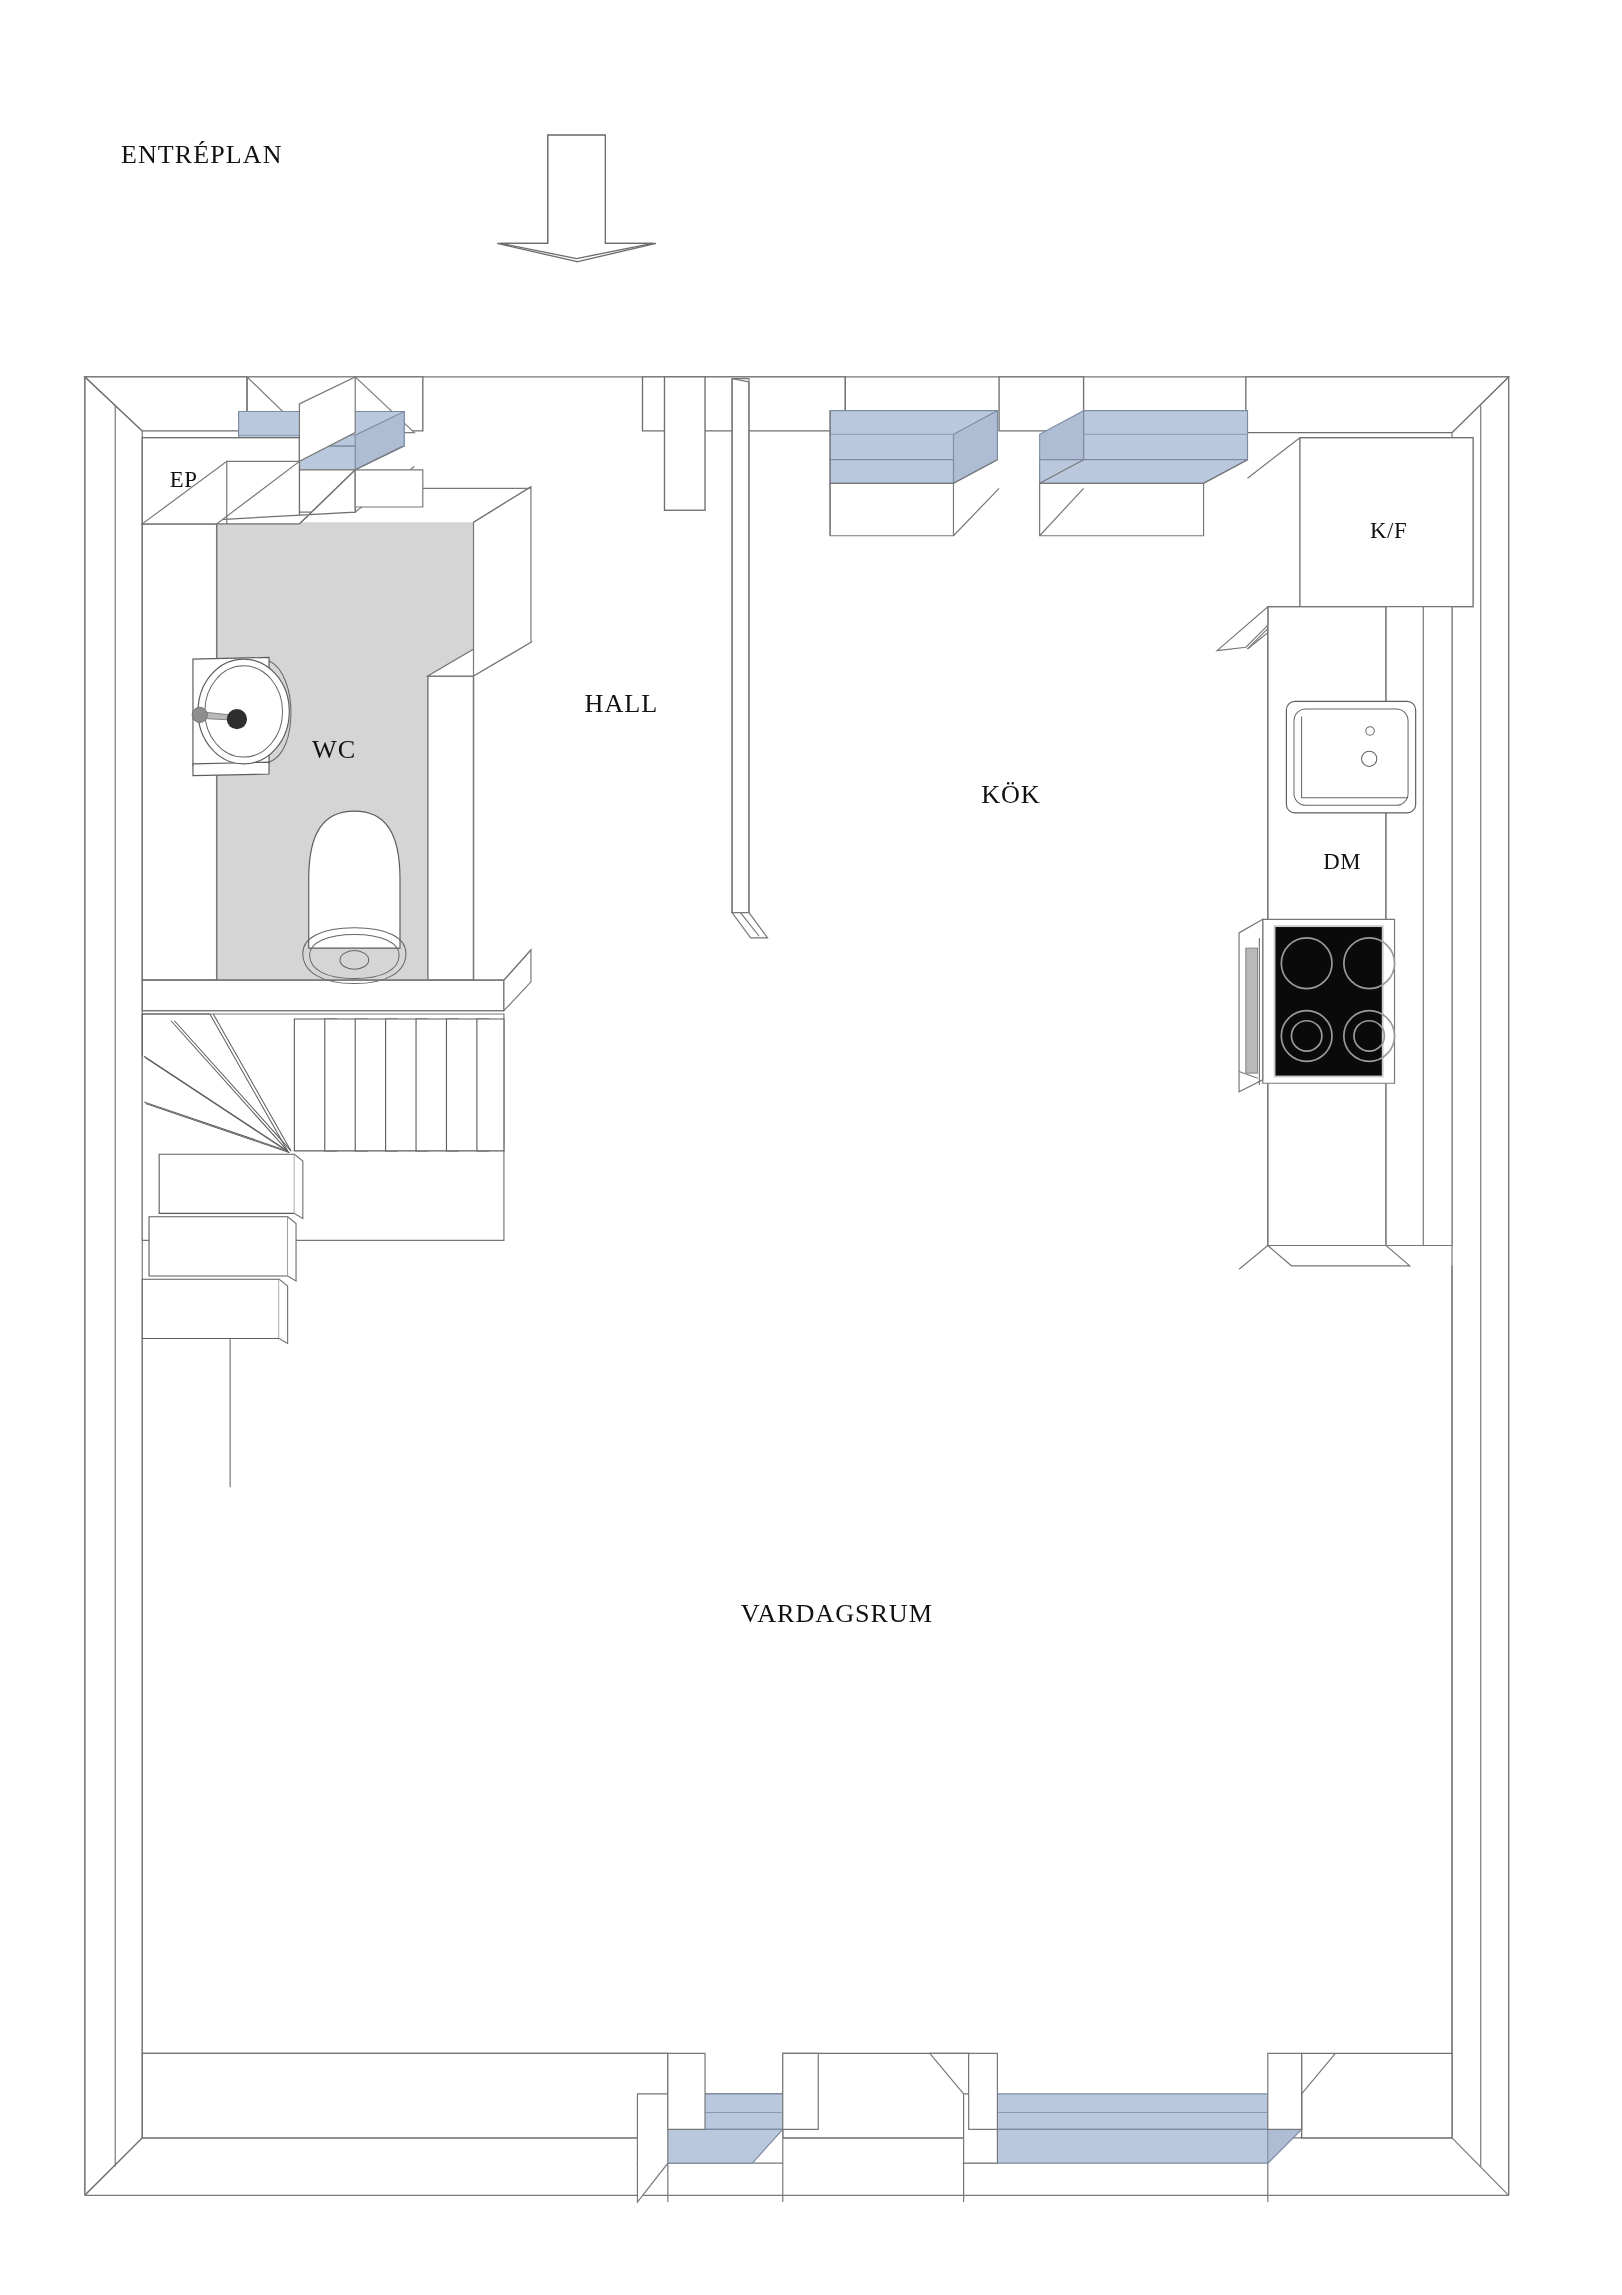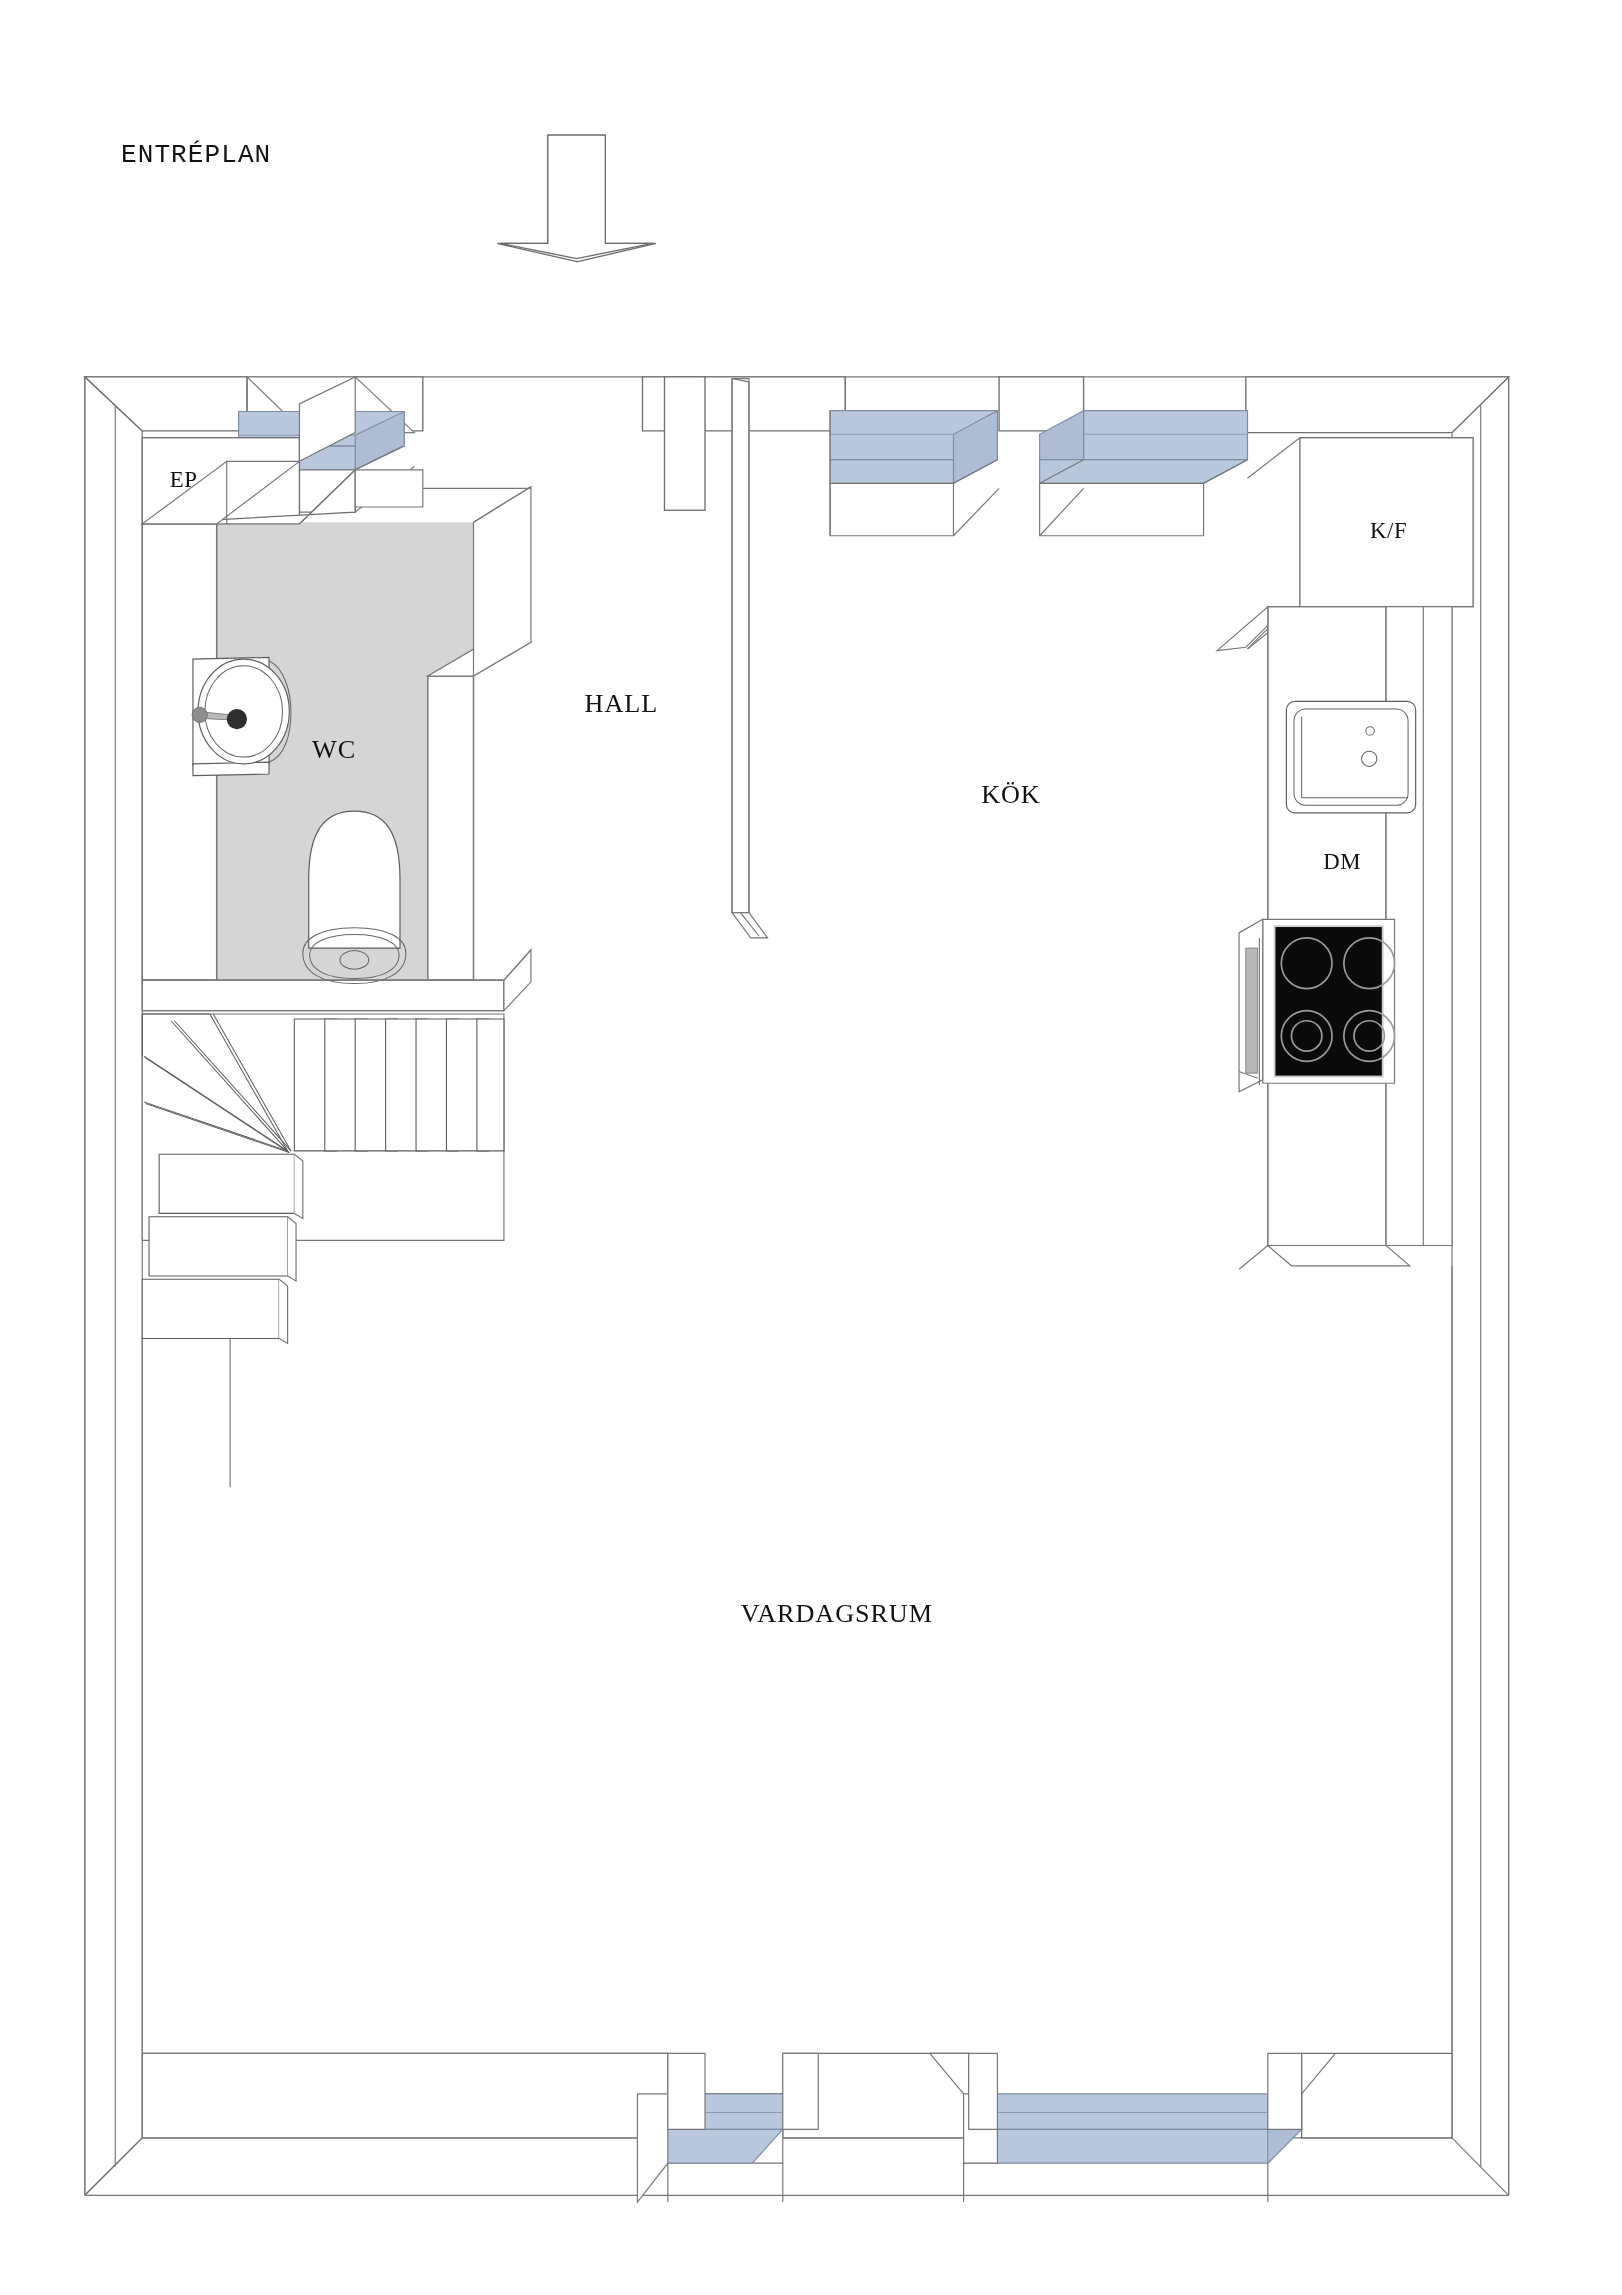--- a/index.html
+++ b/index.html
@@ -53,21 +53,21 @@
     font-size: 27px;
     fill: #111111;
     letter-spacing: 0.6px;
     text-anchor: middle;
     dominant-baseline: middle;
   }
   .plan-title {
     position: absolute;
     left: 121px;
     top: 140px;
-    font-family: Liberation Mono, monospace;
+    font-family: Liberation Serif, serif;
     font-size: 26px;
     letter-spacing: 1.1px;
     color: #111111;
     white-space: nowrap;
   }
 </style>
 </head>
 <body>
 
 <div id="plan-root">

